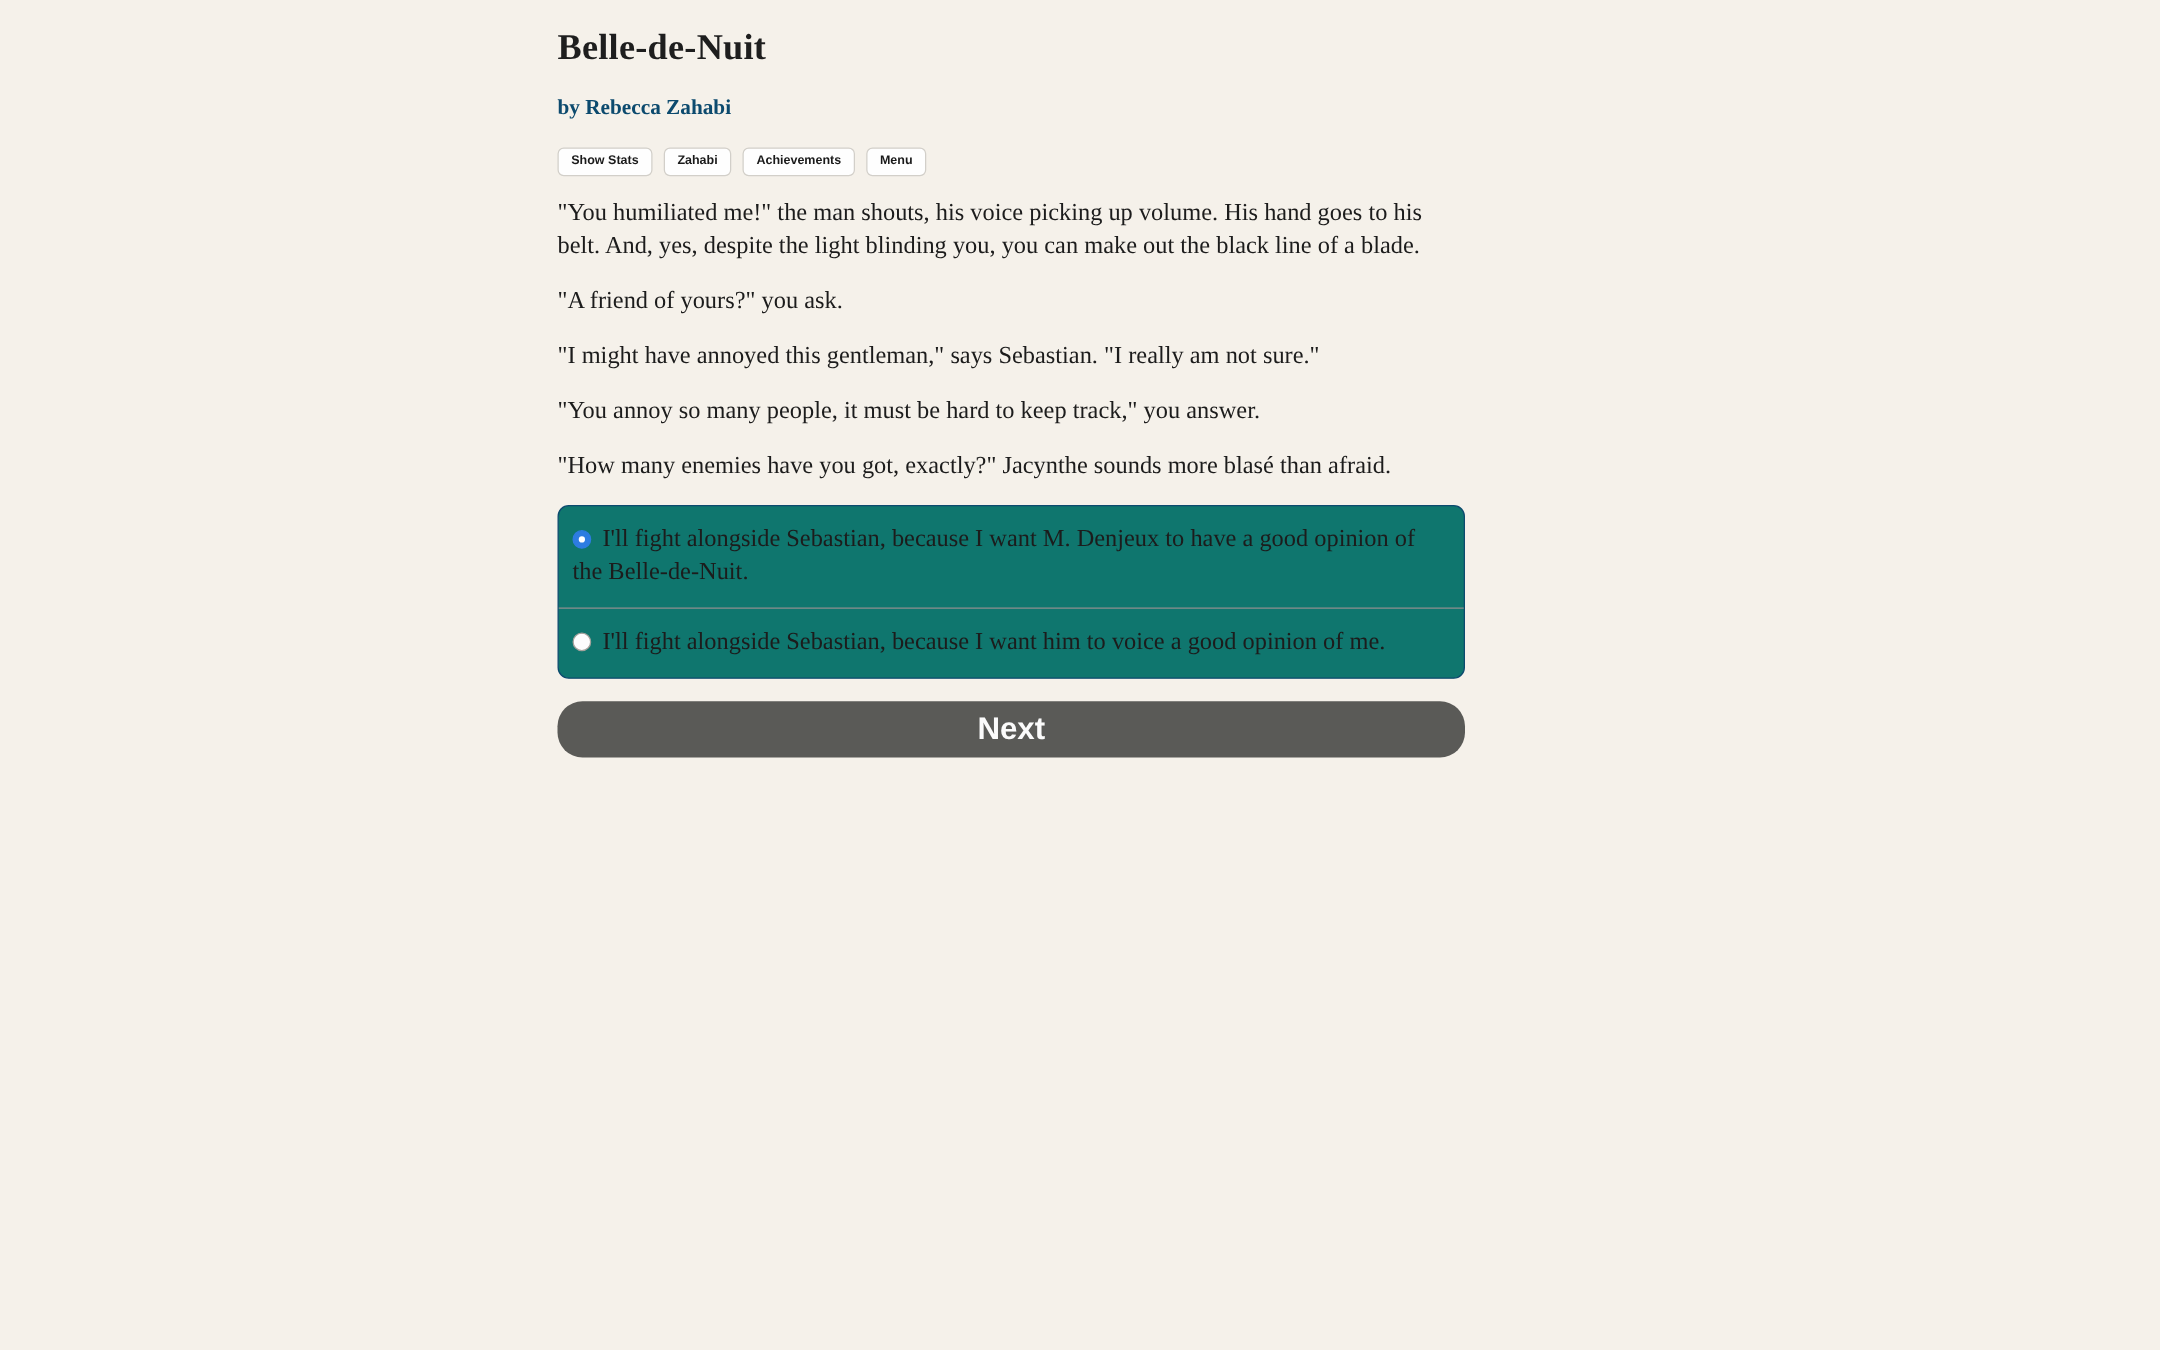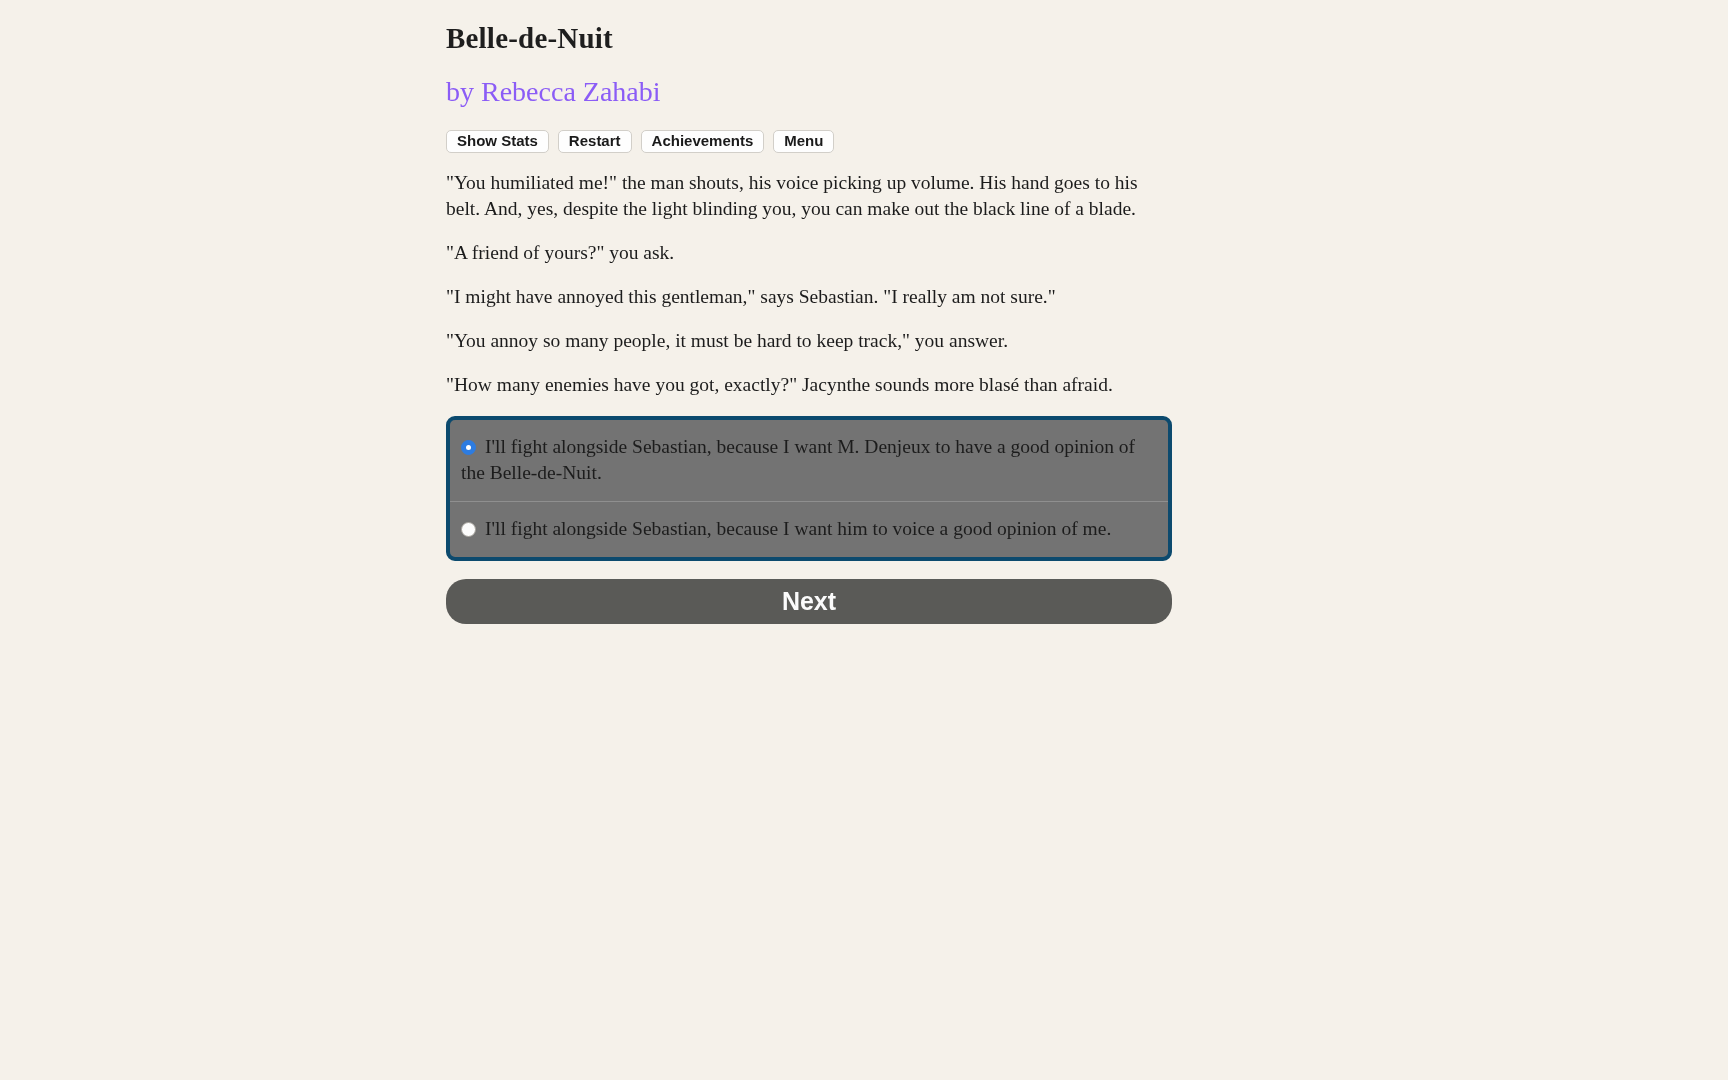--- a/index.html
+++ b/index.html
@@ -17,53 +17,53 @@
   }
   .title {
     margin-top: 22px;
     font-size: 29px;
     font-weight: 600;
     color: #1e1e1e;
     letter-spacing: 0.2px;
   }
   .byline {
     margin-top: 21px;
-    font-size: 28px;
-    font-weight: 400;
-    color: #8b5cf6;
+    font-size: 17px;
+    font-weight: 700;
+    color: #0c4a6e;
   }
   .toolbar {
     margin-top: 22px;
     display: flex;
     gap: 9px;
   }
   .toolbar button {
     font-family: "Liberation Sans", sans-serif;
-    font-size: 15px;
+    font-size: 10px;
     font-weight: 600;
     color: #1a1a1a;
     background: #fefefe;
     border: 1px solid #d2cfc9;
     border-radius: 5px;
     padding: 3px 10px 4px 10px;
     line-height: 14px;
     cursor: pointer;
   }
   .story { margin-top: 17px; }
   .story p {
     font-size: 19.5px;
     line-height: 26px;
     color: #1c1c1c;
     margin-bottom: 18px;
   }
   .choices {
     margin-top: 7px;
-    border: 4px solid #0c4a6e;
+    border: 1px solid #0c4a6e;
     border-radius: 9px;
-    background: #737373;
+    background: #0f766e;
   }
   .choice {
     padding: 14px 11px 15px 11px;
     font-size: 19.5px;
     line-height: 26px;
     color: #1c1c1c;
     cursor: pointer;
   }
   .choice + .choice { border-top: 1px solid #8f8f8f; }
   .radio {
@@ -106,21 +106,21 @@
 </head>
 <body>
 
 <div class="content">
 
   <h1 class="title">Belle-de-Nuit</h1>
   <div class="byline">by Rebecca Zahabi</div>
 
   <div class="toolbar">
     <button>Show Stats</button>
-    <button>Restart</button>
+    <button>Zahabi</button>
     <button>Achievements</button>
     <button>Menu</button>
   </div>
 
   <div class="story">
     <p>"You humiliated me!" the man shouts, his voice picking up volume. His hand goes to his belt. And, yes, despite the light blinding you, you can make out the black line of a blade.</p>
     <p>"A friend of yours?" you ask.</p>
     <p>"I might have annoyed this gentleman," says Sebastian. "I really am not sure."</p>
     <p>"You annoy so many people, it must be hard to keep track," you answer.</p>
     <p>"How many enemies have you got, exactly?" Jacynthe sounds more blasé than afraid.</p>

